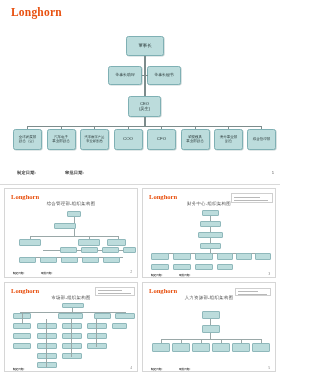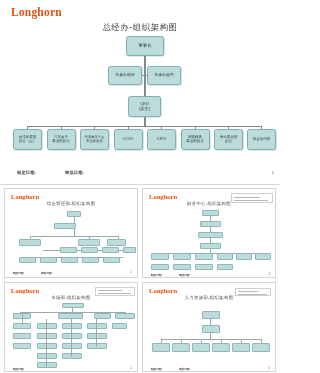--- a/index.html
+++ b/index.html
@@ -37,21 +37,20 @@
   .t-num{position:absolute;font-size:2.6px;color:#666;}
   .t-meta{position:absolute;box-sizing:border-box;border:0.4px solid #cfcfcf;background:#fff;}
   .t-meta i{position:absolute;background:#b9b9b9;height:0.6px;display:block;}
 </style>
 </head>
 <body>
 
 <div class="main-slide">
 
   <div class="brand">Longhorn</div>
-  <div class="main-title">总经办-组织架构图</div>
 
   <div class="chart">
 
     <div class="box" style="left:126px;top:36px;width:38px;height:20px;font-size:4.4px;">
       <span>董事长</span>
     </div>
 
     <div class="ln lnv" style="left:144.3px;top:56px;height:49px;"></div>
 
     <div class="box" style="left:108px;top:66px;width:34px;height:19px;font-size:3.9px;">

